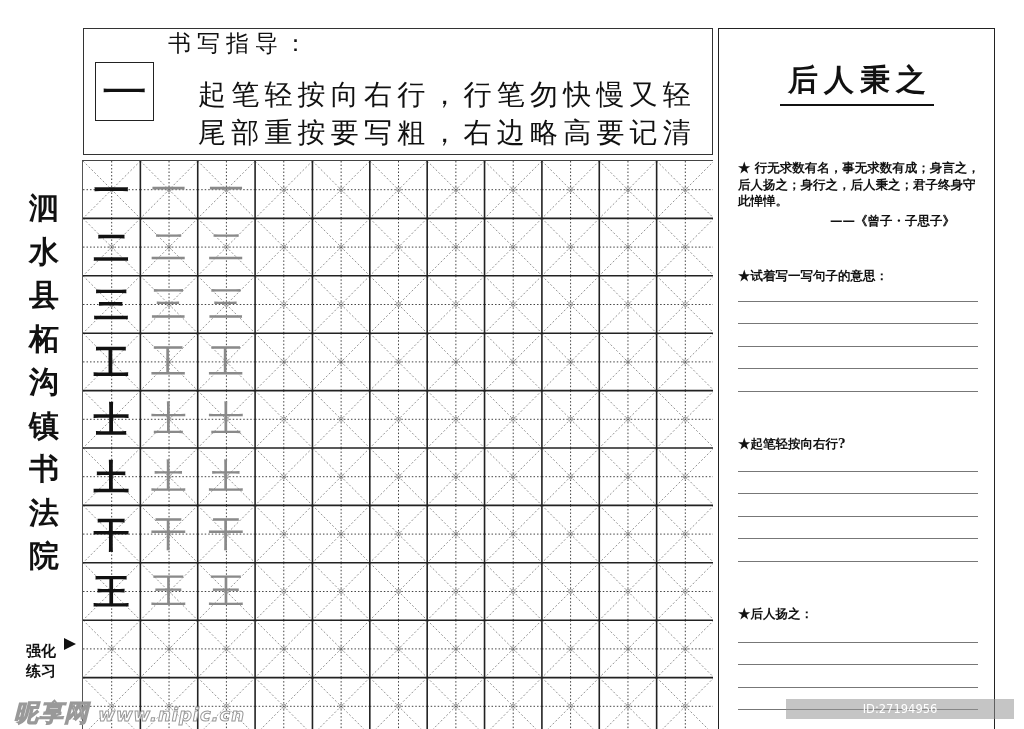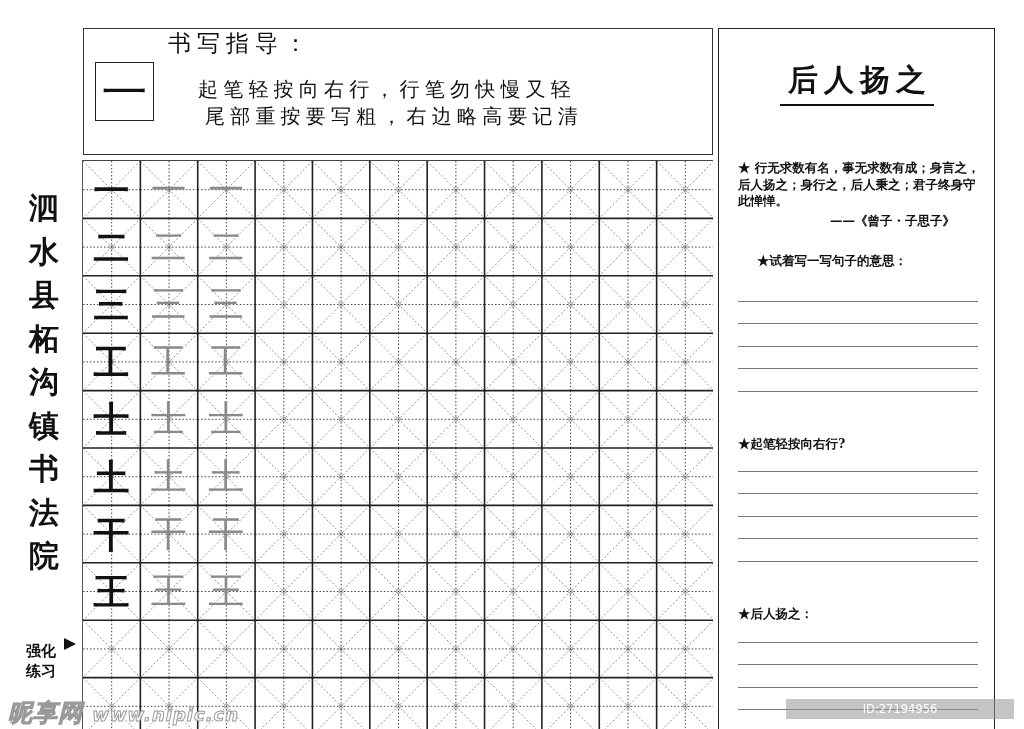--- a/index.html
+++ b/index.html
@@ -1,51 +1,51 @@
 <!DOCTYPE html>
 <html><head>
 <meta charset="utf-8">
 <style>
   html, body { margin:0; padding:0; }
   body { width:1024px; height:729px; background:#ffffff; position:relative; overflow:hidden; font-family:"DejaVu Serif", serif; color:#111; }
   .abs { position:absolute; }
   .guide-box { left:83px; top:28px; width:630px; height:127px; border:1.5px solid #333; box-sizing:border-box; background:#fff; }
   .stroke-box { left:95px; top:62px; width:59px; height:59px; border:1.5px solid #222; box-sizing:border-box; display:flex; align-items:center; justify-content:center; font-size:46px; font-family:"DejaVu Serif", serif; line-height:1; }
   .guide-title { left:168px; top:28px; font-size:23px; letter-spacing:6px; font-family:"DejaVu Serif", serif; }
-  .guide-line { left:198px; font-size:20px; letter-spacing:5.2px; font-family:"DejaVu Serif", serif; white-space:nowrap; }
+  .guide-line { left:198px; font-size:28px; letter-spacing:5.2px; font-family:"DejaVu Serif", serif; white-space:nowrap; }
   .grid { left:82px; top:160px; width:631px; height:569px; overflow:hidden; border-left:1.5px solid #555; border-top:1.5px solid #444; box-sizing:border-box; }
   .grid svg { display:block; }
   .side-title { left:24px; top:186px; width:40px; display:flex; flex-direction:column; align-items:center; }
   .side-title span { font-size:30px; font-weight:bold; height:43.5px; line-height:43.5px; font-family:"DejaVu Serif", serif; }
   .practice-label { left:26px; top:622px; font-size:15px; font-weight:bold; line-height:20px; width:42px; font-family:"DejaVu Serif", serif;margin-top:19px; }
   .arrow { left:64px; top:638px; width:0; height:0; border-top:6px solid transparent; border-bottom:6px solid transparent; border-left:12px solid #111; }
   .panel { left:718px; top:28px; width:277px; height:710px; border:1.5px solid #222; box-sizing:border-box; background:#fff; }
   .panel-title { left:788px; top:60px; font-size:30px; font-weight:bold; letter-spacing:6px; font-family:"DejaVu Serif", serif; }
   .panel-underline { left:780px; top:104px; width:154px; height:2px; background:#111; }
   .quote { left:738px; top:160px; width:246px; font-size:12.5px; font-weight:bold; line-height:16.5px; font-family:"DejaVu Serif", serif; }
   .quote-src { left:830px; top:213px; font-size:12.5px; font-weight:bold; font-family:"DejaVu Serif", serif; }
   .prompt { left:738px; font-size:12.5px; font-weight:bold; font-family:"DejaVu Serif", serif; }
   .wline { left:738px; width:240px; height:1px; background:#777; }
-  .wm-left { left:8px; top:697px; font-size:24px; font-weight:bold; font-style:italic; color:rgba(255,255,255,0.85); -webkit-text-stroke:1px #999; font-family:"DejaVu Sans", sans-serif; letter-spacing:1px; }
+  .wm-left { left:14px; top:697px; font-size:24px; font-weight:bold; font-style:italic; color:rgba(255,255,255,0.85); -webkit-text-stroke:1px #999; font-family:"DejaVu Sans", sans-serif; letter-spacing:1px; }
   .wm-left small { font-size:18px; }
   .wm-right { left:786px; top:699px; width:228px; height:20px; background:rgba(150,150,150,0.55); color:#fff; font-size:11.5px; line-height:20px; text-align:center; font-family:"DejaVu Sans", sans-serif; }
   .char-cell { position:absolute; width:57px; height:57px; display:flex; align-items:center; justify-content:center; font-size:36px; font-family:"DejaVu Serif", serif; line-height:1; }
   .char-ink { color:#111; font-weight:bold; }
   .char-trace { color:#8a8a8a; }
 </style>
 </head>
 <body>
 
 <div class="abs guide-box"></div>
 <div class="abs stroke-box">
   <span>一</span>
 </div>
 <div class="abs guide-title">书写指导：</div>
 <div class="abs guide-line" style="top:76px;">起笔轻按向右行，行笔勿快慢又轻</div>
-<div class="abs guide-line" style="top:103px;margin-left:7px;">尾部重按要写粗，右边略高要记清</div>
+<div class="abs guide-line" style="top:114px;">尾部重按要写粗，右边略高要记清</div>
 
 <div class="abs side-title">
   <span>泗</span>
   <span>水</span>
   <span>县</span>
   <span>柘</span>
   <span>沟</span>
   <span>镇</span>
   <span>书</span>
   <span>法</span>
@@ -654,26 +654,26 @@
       <div class="char-cell char-ink" style="left: 0px; top: 344.4px;">干</div>
       <div class="char-cell char-trace" style="left: 57.3636px; top: 344.4px;">干</div>
       <div class="char-cell char-trace" style="left: 114.727px; top: 344.4px;">干</div>
       <div class="char-cell char-ink" style="left: 0px; top: 401.8px;">王</div>
       <div class="char-cell char-trace" style="left: 57.3636px; top: 401.8px;">王</div>
       <div class="char-cell char-trace" style="left: 114.727px; top: 401.8px;">王</div>
     </div>
 </div>
 
 <div class="abs panel"></div>
-<div class="abs panel-title">后人扬之</div>
+<div class="abs panel-title">后人秉之</div>
 <div class="abs panel-underline"></div>
 <div class="abs quote">★ 行无求数有名，事无求数有成；身言之，后人扬之；身行之，后人秉之；君子终身守此惮惮。</div>
 <div class="abs quote-src">——《曾子・子思子》</div>
 
-<div class="abs prompt" style="top:253px;margin-left:19px;">★试着写一写句子的意思：</div>
+<div class="abs prompt" style="top:268px;">★试着写一写句子的意思：</div>
 <div class="abs wline" style="top:301px;"></div>
 <div class="abs wline" style="top:323px;"></div>
 <div class="abs wline" style="top:346px;"></div>
 <div class="abs wline" style="top:368px;"></div>
 <div class="abs wline" style="top:391px;"></div>
 
 <div class="abs prompt" style="top:436px;">★起笔轻按向右行?</div>
 <div class="abs wline" style="top:471px;"></div>
 <div class="abs wline" style="top:493px;"></div>
 <div class="abs wline" style="top:516px;"></div>

